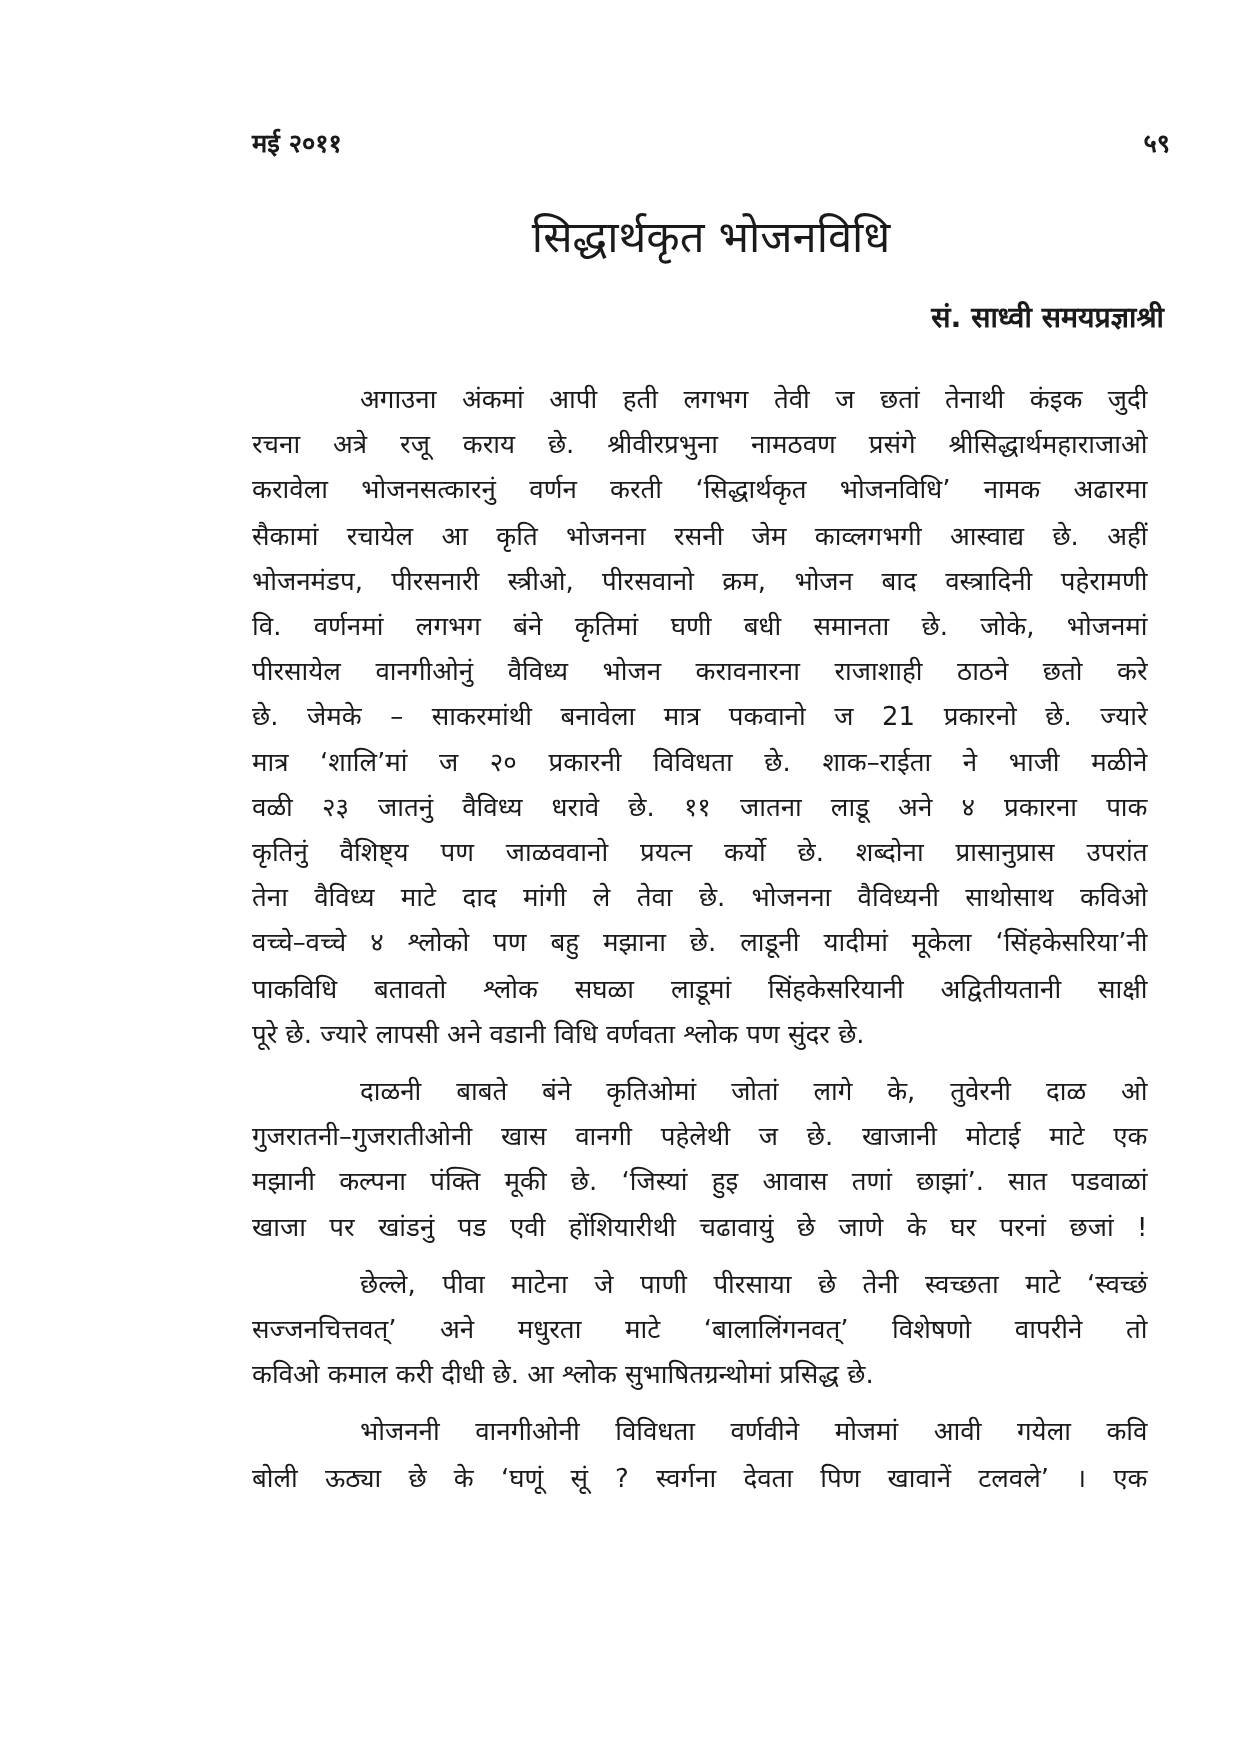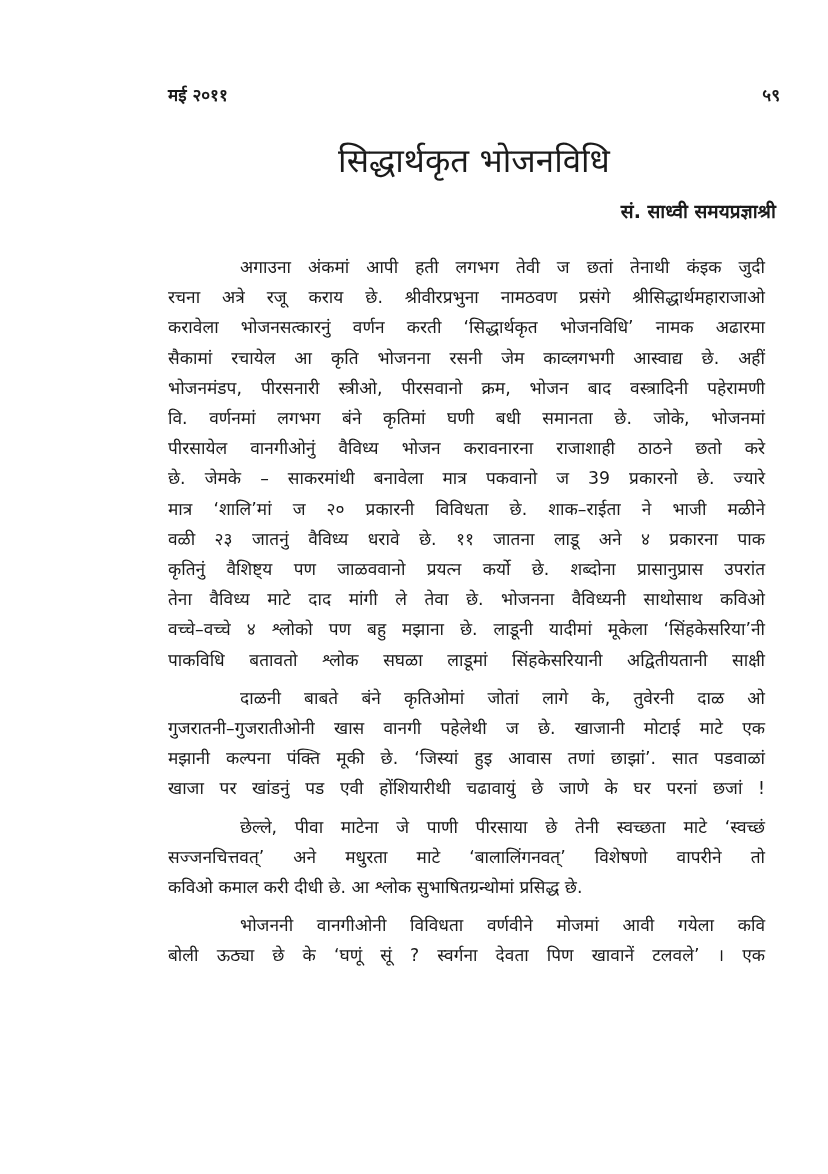--- a/index.html
+++ b/index.html
@@ -2,21 +2,21 @@
 <html><head>
 <meta charset="utf-8">
 <style>
   html, body { margin: 0; padding: 0; background: #ffffff; }
   body { width: 828px; height: 1174px; position: relative; overflow: hidden;
          font-family: "DejaVu Sans", "Liberation Sans", sans-serif; color: #1a1a1a; }
   .header { position: absolute; top: 83px; left: 168px; width: 612px; height: 24px; }
   .header-left { position: absolute; left: 0; top: 0; font-size: 17px; font-weight: bold; }
   .header-right { position: absolute; right: 0; top: 0; font-size: 17px; font-weight: bold; }
   .title { position: absolute; top: 137px; left: 168px; width: 612px; text-align: center;
-           font-size: 33px; font-family: "DejaVu Sans", sans-serif; font-weight: normal; }
+           font-size: 29px; font-family: "DejaVu Sans", sans-serif; font-weight: normal; }
   .author { position: absolute; top: 198px; right: 52px; font-size: 19px; font-weight: bold; }
   .body { position: absolute; top: 252px; left: 168px; width: 612px;
           font-size: 17.3px; line-height: 30.2px; text-align: justify; }
   .para { margin: 0 15px 8px 0; text-indent: 72px; text-align-last: left; }
   .line { display: block; text-align: justify; text-align-last: justify; white-space: nowrap; }
   .line.last { text-align-last: left; }
   .para .line:first-child { padding-left: 72px; }
   .para { text-indent: 0; }
 </style>
 </head>
@@ -33,27 +33,28 @@
 
 <div class="body">
   <div class="para">
     <span class="line">अगाउना अंकमां आपी हती लगभग तेवी ज छतां तेनाथी कंइक जुदी</span>
     <span class="line">रचना अत्रे रजू कराय छे. श्रीवीरप्रभुना नामठवण प्रसंगे श्रीसिद्धार्थमहाराजाओ</span>
     <span class="line">करावेला भोजनसत्कारनुं वर्णन करती ‘सिद्धार्थकृत भोजनविधि’ नामक अढारमा</span>
     <span class="line">सैकामां रचायेल आ कृति भोजनना रसनी जेम काव्लगभगी आस्वाद्य छे. अहीं</span>
     <span class="line">भोजनमंडप, पीरसनारी स्त्रीओ, पीरसवानो क्रम, भोजन बाद वस्त्रादिनी पहेरामणी</span>
     <span class="line">वि. वर्णनमां लगभग बंने कृतिमां घणी बधी समानता छे. जोके, भोजनमां</span>
     <span class="line">पीरसायेल वानगीओनुं वैविध्य भोजन करावनारना राजाशाही ठाठने छतो करे</span>
-    <span class="line">छे. जेमके – साकरमांथी बनावेला मात्र पकवानो ज 39 प्रकारनो छे. ज्यारे</span>
+    <span class="line">छे. जेमके – साकरमांथी बनावेला मात्र पकवानो ज 21 प्रकारनो छे. ज्यारे</span>
     <span class="line">मात्र ‘शालि’मां ज २० प्रकारनी विविधता छे. शाक–राईता ने भाजी मळीने</span>
     <span class="line">वळी २३ जातनुं वैविध्य धरावे छे. ११ जातना लाडू अने ४ प्रकारना पाक</span>
     <span class="line">कृतिनुं वैशिष्ट्य पण जाळववानो प्रयत्न कर्यो छे. शब्दोना प्रासानुप्रास उपरांत</span>
     <span class="line">तेना वैविध्य माटे दाद मांगी ले तेवा छे. भोजनना वैविध्यनी साथोसाथ कविओ</span>
     <span class="line">वच्चे–वच्चे ४ श्लोको पण बहु मझाना छे. लाडूनी यादीमां मूकेला ‘सिंहकेसरिया’नी</span>
     <span class="line">पाकविधि बतावतो श्लोक सघळा लाडूमां सिंहकेसरियानी अद्वितीयतानी साक्षी</span>
+    <span class="line last">पूरे छे. ज्यारे लापसी अने वडानी विधि वर्णवता श्लोक पण सुंदर छे.</span>
   </div>
   <div class="para">
     <span class="line">दाळनी बाबते बंने कृतिओमां जोतां लागे के, तुवेरनी दाळ ओ</span>
     <span class="line">गुजरातनी–गुजरातीओनी खास वानगी पहेलेथी ज छे. खाजानी मोटाई माटे एक</span>
     <span class="line">मझानी कल्पना पंक्ति मूकी छे. ‘जिस्यां हुइ आवास तणां छाझां’. सात पडवाळां</span>
     <span class="line">खाजा पर खांडनुं पड एवी होंशियारीथी चढावायुं छे जाणे के घर परनां छजां !</span>
   </div>
   <div class="para">
     <span class="line">छेल्ले, पीवा माटेना जे पाणी पीरसाया छे तेनी स्वच्छता माटे ‘स्वच्छं</span>
     <span class="line">सज्जनचित्तवत्’ अने मधुरता माटे ‘बालालिंगनवत्’ विशेषणो वापरीने तो</span>

